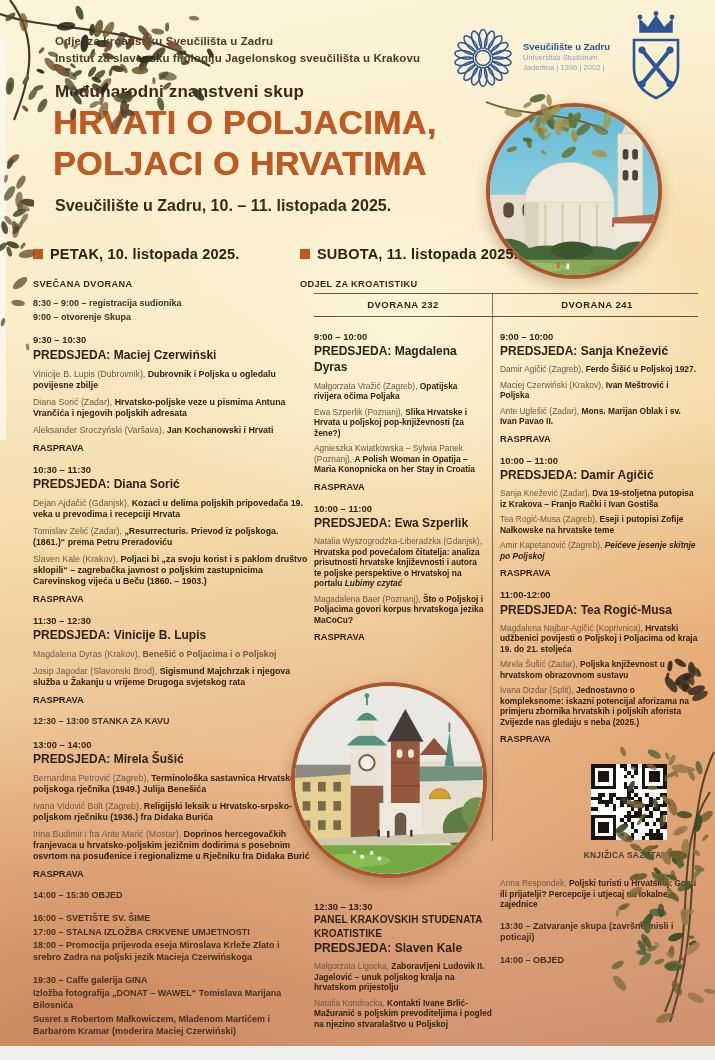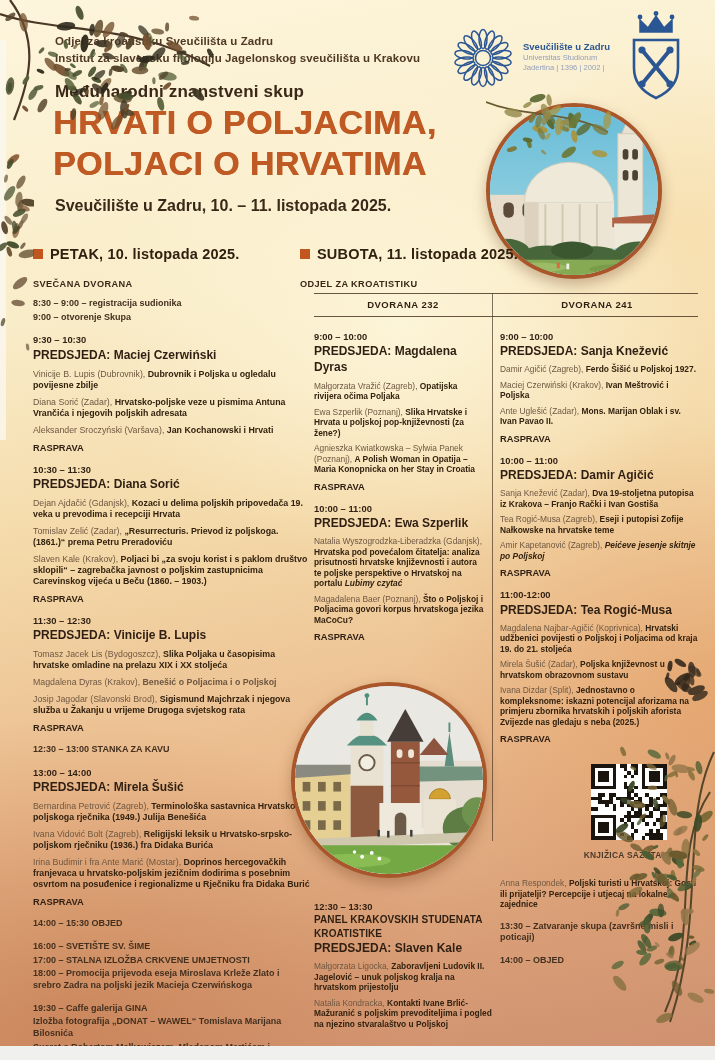--- a/index.html
+++ b/index.html
@@ -209,21 +209,20 @@
             <div class="time">10:30 – 11:30</div>
             <div class="chair">PREDSJEDA: Diana Sorić</div>
             <p class="talk"><span class="who">Dejan Ajdačić (Gdanjsk), </span><span class="ttl">Kozaci u delima poljskih pripovedača 19. veka u prevodima i recepciji Hrvata</span></p>
             <p class="talk"><span class="who">Tomislav Zelić (Zadar), </span><span class="ttl">„Resurrecturis. Prievod iz poljskoga. (1861.)“ prema Petru Preradoviću</span></p>
             <p class="talk"><span class="who">Slaven Kale (Krakov), </span><span class="ttl">Poljaci bi „za svoju korist i s paklom društvo sklopili“ – zagrebačka javnost o poljskim zastupnicima Carevinskog vijeća u Beču (1860. – 1903.)</span></p>
             <div class="raspr">RASPRAVA</div>
           </div>
           <div class="blk session">
             <div class="time">11:30 – 12:30</div>
             <div class="chair">PREDSJEDA: Vinicije B. Lupis</div>
-            <p class="talk"><span class="who">Tomasz Jacek Lis (Bydogoszcz), </span><span class="ttl">Slika Poljaka u časopisima hrvatske omladine na prelazu XIX i XX stoljeća</span></p>
             <p class="talk"><span class="who">Magdalena Dyras (Krakov), </span><span class="ttl reg">Benešić o Poljacima i o Poljskoj</span></p>
             <p class="talk"><span class="who">Josip Jagodar (Slavonski Brod), </span><span class="ttl">Sigismund Majchrzak i njegova služba u Žakanju u vrijeme Drugoga svjetskog rata</span></p>
             <div class="raspr">RASPRAVA</div>
           </div>
           <div class="blk lines">
             <div class="pline">12:30 – 13:00 STANKA ZA KAVU</div>
           </div>
           <div class="blk session">
             <div class="time">13:00 – 14:00</div>
             <div class="chair">PREDSJEDA: Mirela Šušić</div>

